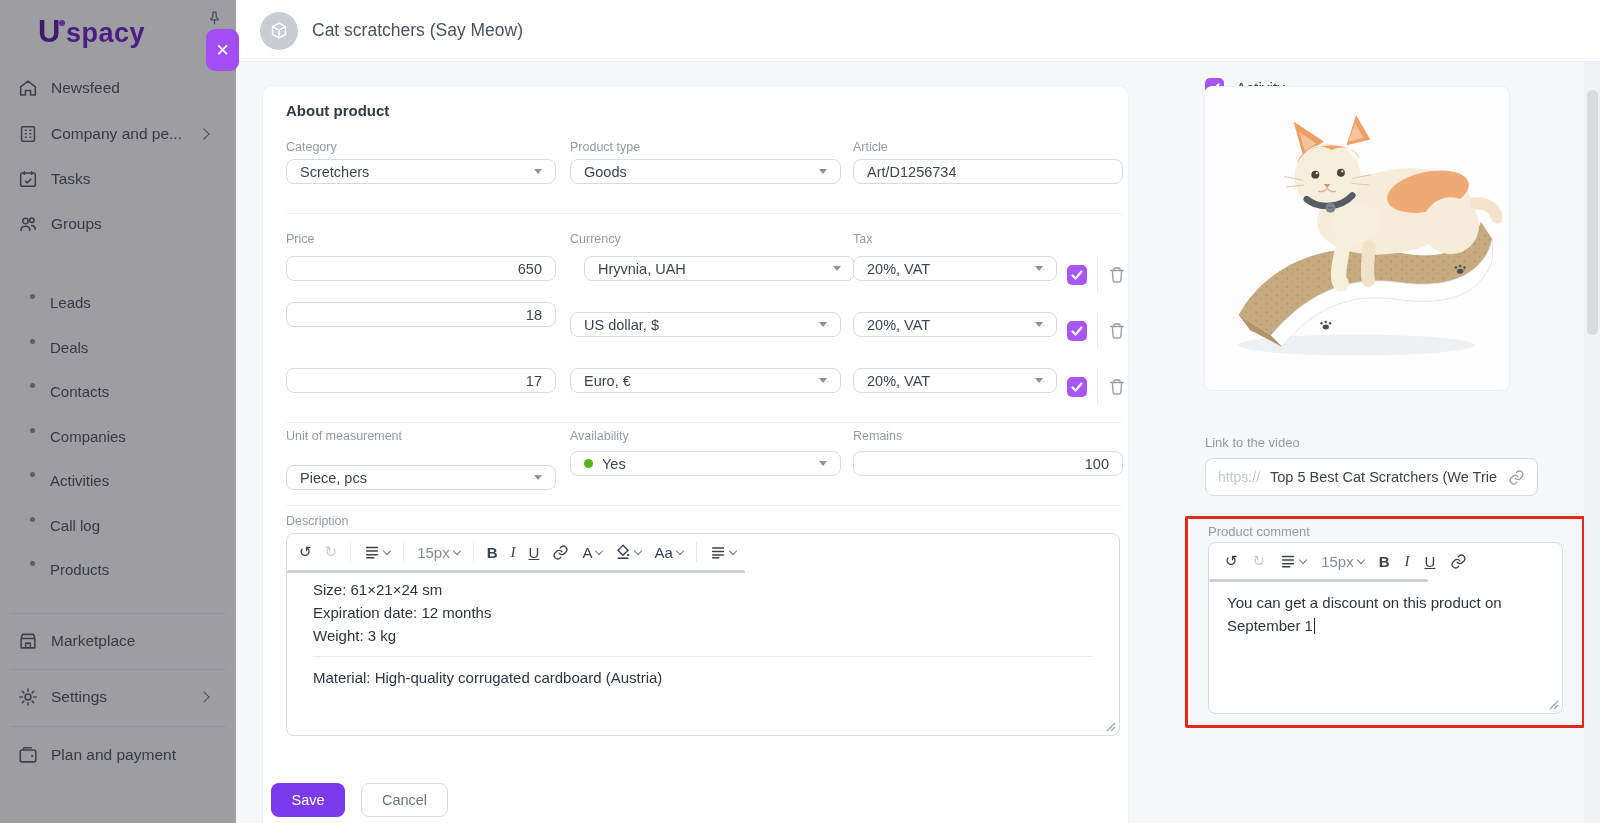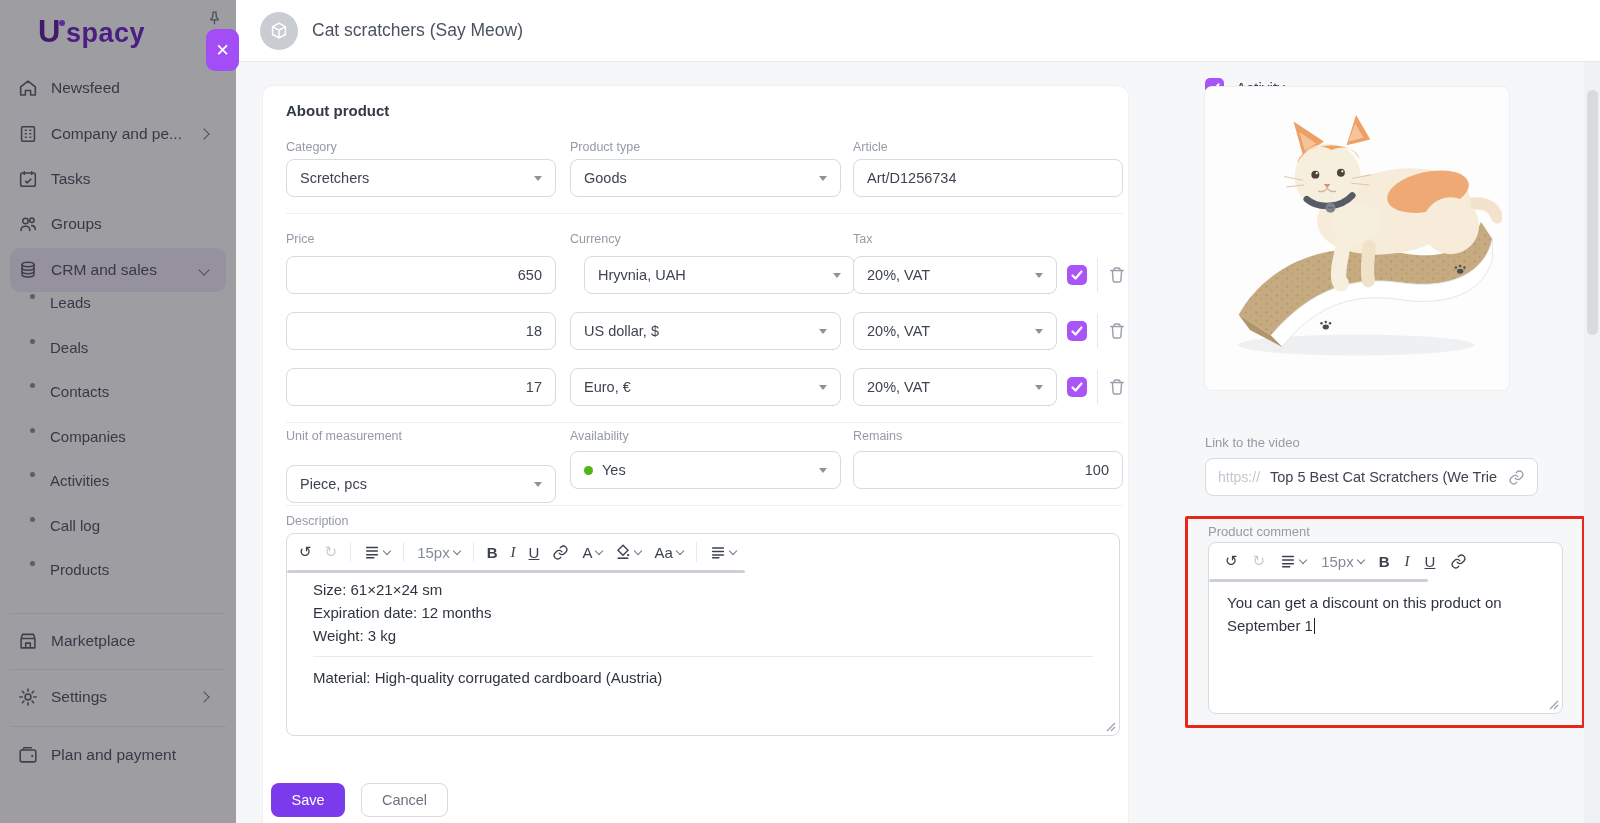--- a/index.html
+++ b/index.html
@@ -28,21 +28,21 @@
   
   .modal { position:absolute; left:236px; top:0; width:1364px; height:823px; background:#f6f7f8; }
   .modal-header { position:absolute; left:0; top:0; width:1364px; height:62px; background:#fff; border-bottom:1px solid #e9eaee; }
   .avatar { position:absolute; left:24px; top:12px; width:38px; height:38px; border-radius:50%; background:#c9cdd3; display:flex; align-items:center; justify-content:center; color:#fff; }
   .page-title { position:absolute; left:76px; top:20px; font-size:17.5px; color:#4b5260; }
 
   
   .card { position:absolute; left:27px; top:86px; width:865px; height:737px; background:#fff; border-radius:10px 10px 0 0; box-shadow:0 0 0 1px #f0f1f4; }
   .sec-title { position:absolute; font-size:15px; font-weight:bold; color:#333a47; }
   .lbl { position:absolute; font-size:12.5px; color:#949aa6; }
-  .input { position:absolute; height:38px; background:#fff; border:1px solid #d7dade; border-radius:8px; display:flex; align-items:center; padding:0 13px; font-size:14.5px; color:#3d4450; }
+  .input { position:absolute; height:25px; background:#fff; border:1px solid #d7dade; border-radius:8px; display:flex; align-items:center; padding:0 13px; font-size:14.5px; color:#3d4450; }
   .input.rt { justify-content:flex-end; }
   .caret { width:0; height:0; border-left:4.5px solid transparent; border-right:4.5px solid transparent; border-top:5.5px solid #8d929c; margin-left:auto; flex:none; }
   .hline { position:absolute; height:1px; background:#eef0f3; }
   .checkbox { position:absolute; width:20px; height:20px; background:#a855f7; border-radius:5px; display:flex; align-items:center; justify-content:center; }
   .vsep { position:absolute; width:1px; height:34px; background:#e6e8ec; }
   .trash { position:absolute; width:20px; height:20px; color:#9aa0ab; }
   .gdot { width:9px; height:9px; border-radius:50%; background:#52b415; margin-right:9px; flex:none; }
 
   
   .editor { position:absolute; background:#fff; border:1px solid #d7dade; border-radius:8px; }
@@ -123,32 +123,20 @@
     <span class="sicon">
         <svg class="ic" viewBox="0 0 24 24" width="22" height="22" fill="none" stroke="currentColor" stroke-width="1.7" stroke-linecap="round" stroke-linejoin="round">
           <circle cx="9.2" cy="8.8" r="3"></circle>
           <path d="M4.4 19c0-2.9 2.1-4.6 4.8-4.6S14 16.1 14 19"></path>
           <circle cx="16.2" cy="8" r="2.4"></circle>
           <path d="M16 13.8c2.6 0 3.9 1.8 3.9 4.2"></path>
         </svg>
       </span>
     <span>Groups</span>
   </div>
-  <div class="side-item active" style="top:248px;">
-    <span class="sicon">
-        <svg class="ic" viewBox="0 0 24 24" width="22" height="22" fill="none" stroke="currentColor" stroke-width="1.7" stroke-linecap="round">
-          <ellipse cx="12" cy="6" rx="6.5" ry="2.4"></ellipse>
-          <path d="M5.5 6v3.8c0 1.3 2.9 2.4 6.5 2.4s6.5-1.1 6.5-2.4V6"></path>
-          <path d="M5.5 9.8v3.8c0 1.3 2.9 2.4 6.5 2.4s6.5-1.1 6.5-2.4V9.8"></path>
-          <path d="M5.5 13.6v3.6c0 1.3 2.9 2.4 6.5 2.4s6.5-1.1 6.5-2.4v-3.6"></path>
-        </svg>
-      </span>
-    <span>CRM and sales</span>
-    <span class="chev-d"></span>
-  </div>
 
   <div class="side-sub" style="top:294px;">
       <span class="dot"></span>
       <span>Leads</span>
     </div>
   <div class="side-sub" style="top:339px;">
       <span class="dot"></span>
       <span>Deals</span>
     </div>
   <div class="side-sub" style="top:383px;">
@@ -266,21 +254,21 @@
           <path d="M2.5 7.5 5.5 10.5 11.5 3.5"></path>
         </svg>
       </div>
     <div class="vsep" style="left:834px; top:172px;"></div>
     <span class="trash" style="left:844px; top:179px;">
         <svg class="ic" viewBox="0 0 24 24" width="20" height="20" fill="none" stroke="currentColor" stroke-width="1.7" stroke-linecap="round" stroke-linejoin="round">
           <path d="M4.5 6.5h15M8.5 6.5V5A1.5 1.5 0 0 1 10 3.5h4A1.5 1.5 0 0 1 15.5 5v1.5M6.5 6.5l.8 12.2a1.8 1.8 0 0 0 1.8 1.7h5.8a1.8 1.8 0 0 0 1.8-1.7l.8-12.2"></path>
         </svg>
       </span>
 
-    <div class="input rt" style="left:23px; top:226px; width:270px;">
+    <div class="input rt" style="left:23px; top:216px; width:270px;">
         <span>18</span>
       </div>
     <div class="input" style="left:307px; top:226px; width:271px;">
         <span>US dollar, $</span>
         <span class="caret"></span>
       </div>
     <div class="input" style="left:590px; top:226px; width:204px;">
         <span>20%, VAT</span>
         <span class="caret"></span>
       </div>

